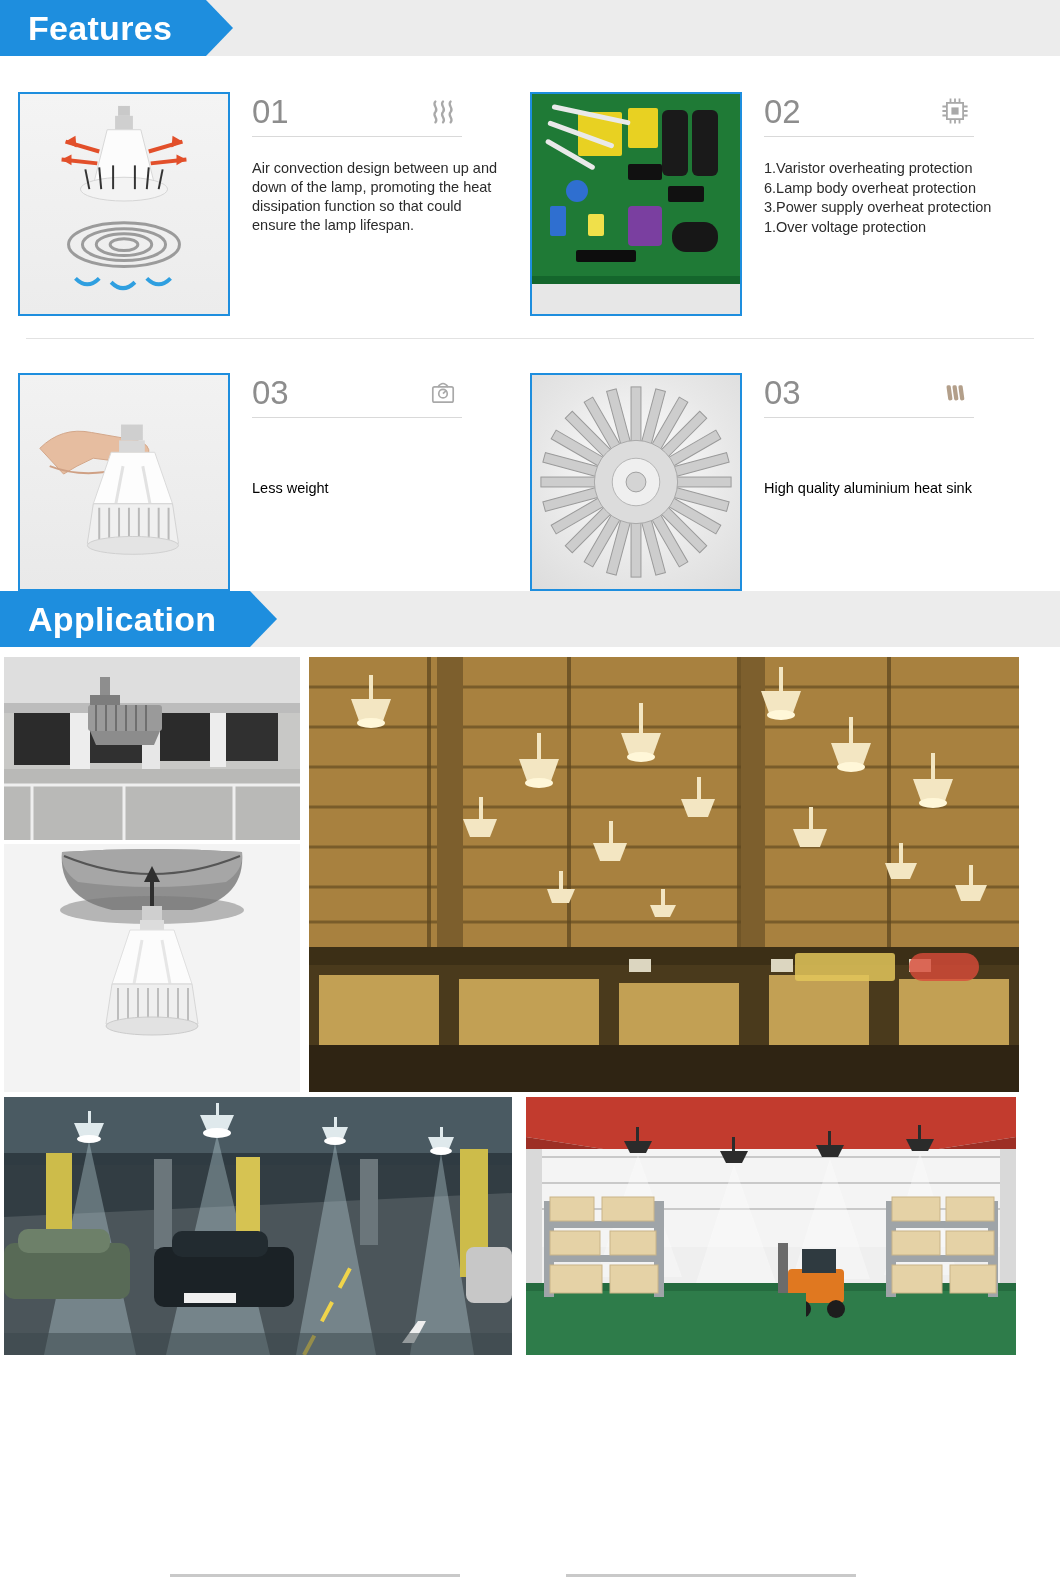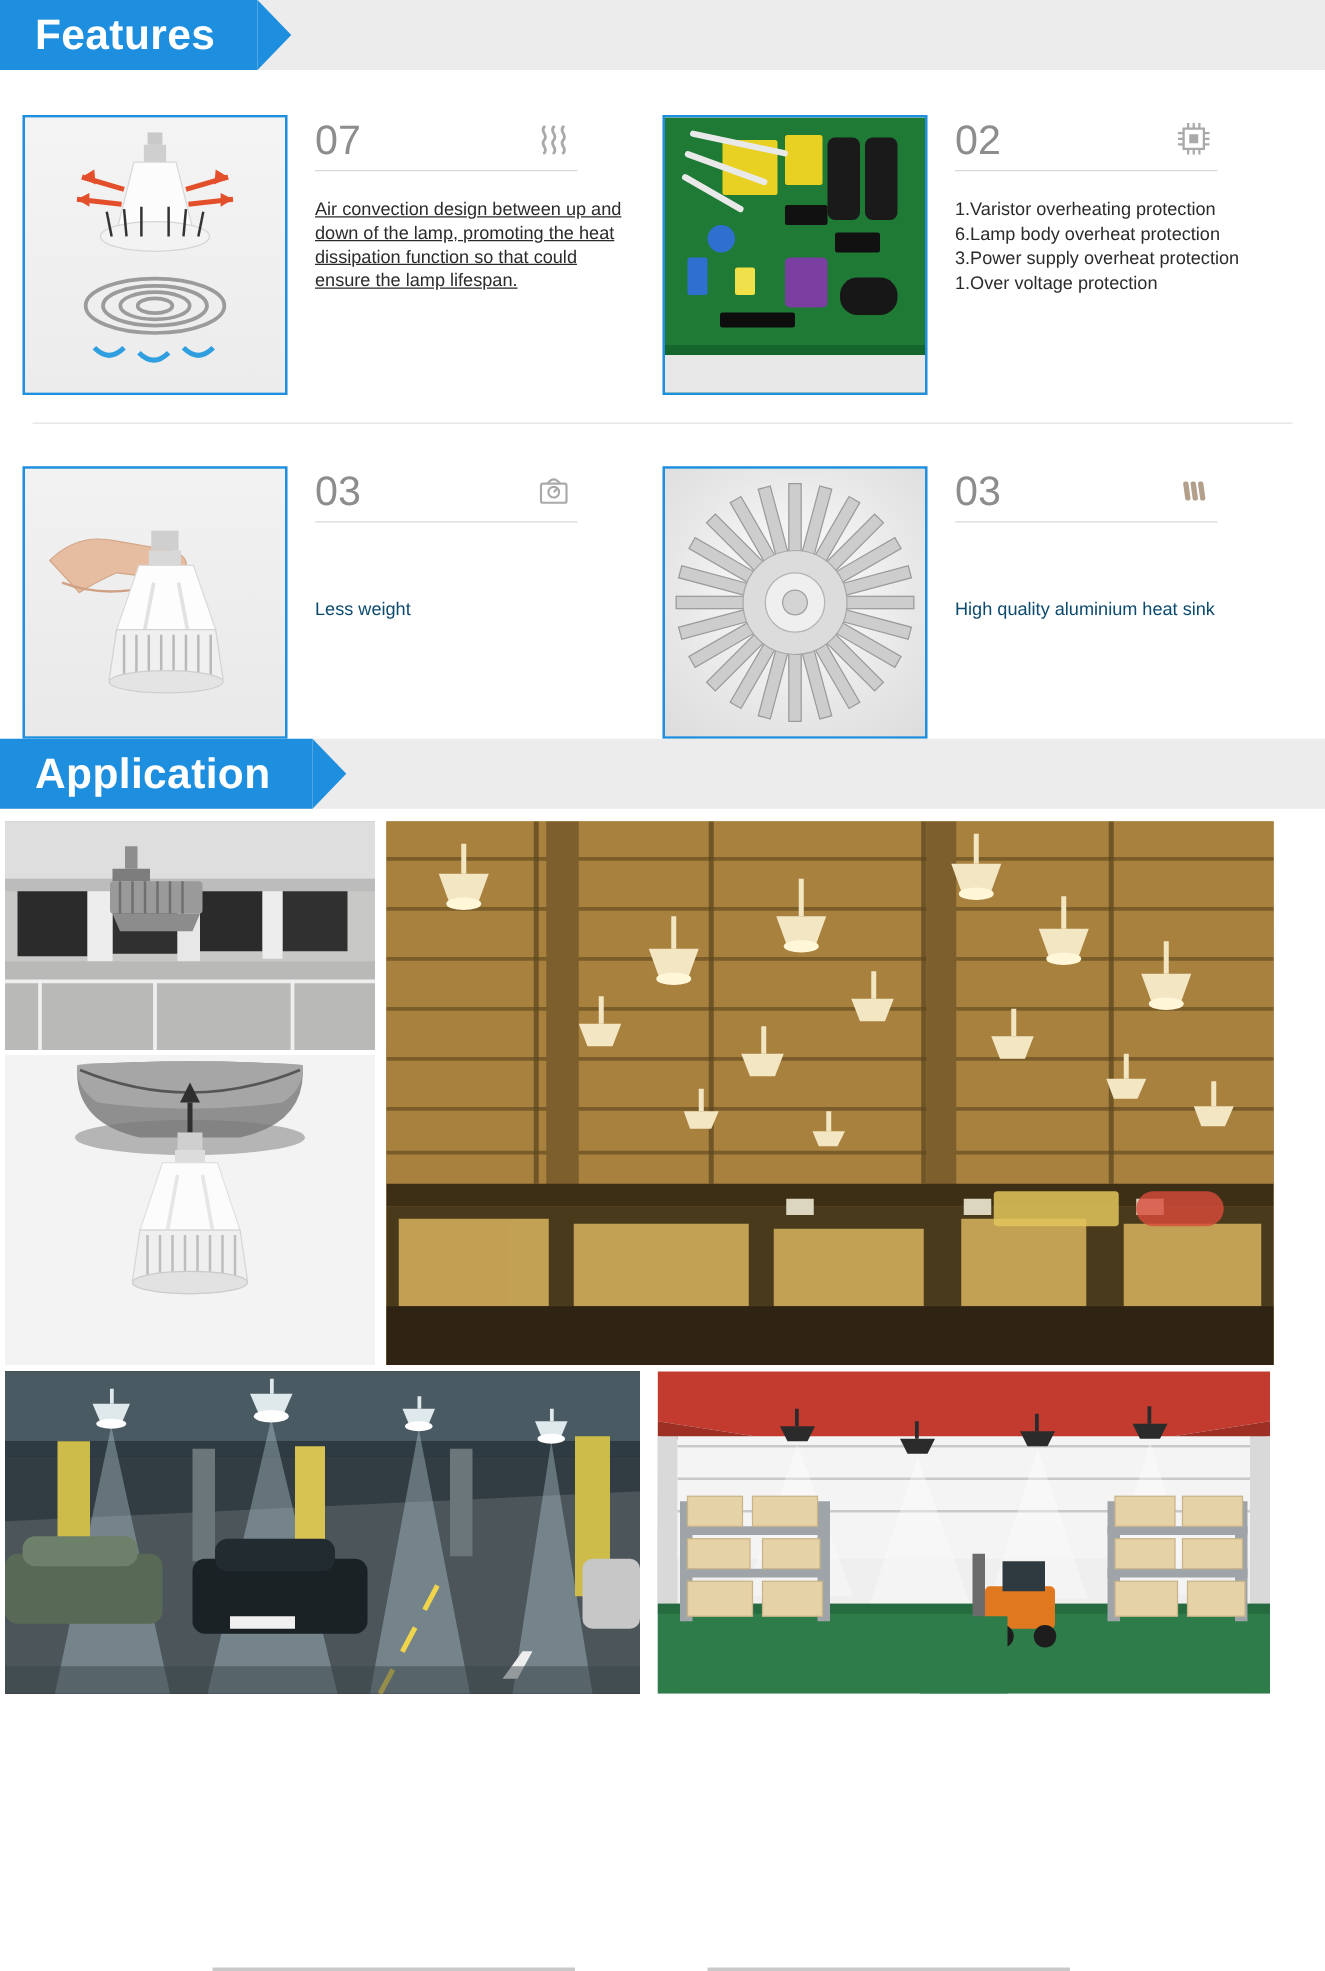--- a/index.html
+++ b/index.html
@@ -104,32 +104,31 @@
     width:38px;height:38px;
     display:flex;align-items:center;justify-content:center;
     opacity:.75;
   }
   .desc{
     font-size:14.5px;
     line-height:1.32;
     color:#2b2b2b;
     margin-top:22px;
     max-width:250px;
-    text-decoration:underline;
   }
   .list{
     font-size:14.5px;
     line-height:1.35;
     color:#2b2b2b;
     margin-top:22px;
     white-space:nowrap;
   }
   .one-line{
     font-size:14.5px;
-    color:#0c4a6e;
+    color:#000000;
     margin-top:62px;
   }
 
   
   .ph{position:absolute;inset:0;}
   .bulb-bg{background:linear-gradient(#f4f4f4,#ececec);}
   .pcb{background:#1f7a36;}
   .pcb .chip{position:absolute;background:#111;border-radius:2px;}
   .pcb .cap{position:absolute;background:#2a2a2a;border-radius:4px;}
   .pcb .yel{position:absolute;background:#e8d122;border-radius:2px;}
@@ -212,21 +211,21 @@
           </g>
           <g stroke="#2f9fe0" stroke-width="4" fill="none">
             <path d="M56 186 q12 12 24 0"></path>
               <path d="M92 190 q12 12 24 0"></path>
               <path d="M128 186 q12 12 24 0"></path>
           </g>
         </svg>
       </div>
       <div class="feat-text">
         <div class="num-row">
-          <span class="num">07</span>
+          <span class="num">01</span>
           <span class="f-icon">
             <svg viewBox="0 0 40 40" width="38" height="38" fill="none" stroke="#8d8d8d" stroke-width="2.4" stroke-linecap="round">
               <path d="M12 32 c4-4 -4-7 0-11 c4-4 -4-7 0-11"></path>
               <path d="M20 32 c4-4 -4-7 0-11 c4-4 -4-7 0-11"></path>
               <path d="M28 32 c4-4 -4-7 0-11 c4-4 -4-7 0-11"></path>
             </svg>
           </span>
         </div>
         <div class="desc">Air convection design between up and down of the lamp, promoting the heat dissipation function so that could ensure the lamp lifespan.</div>
       </div>

